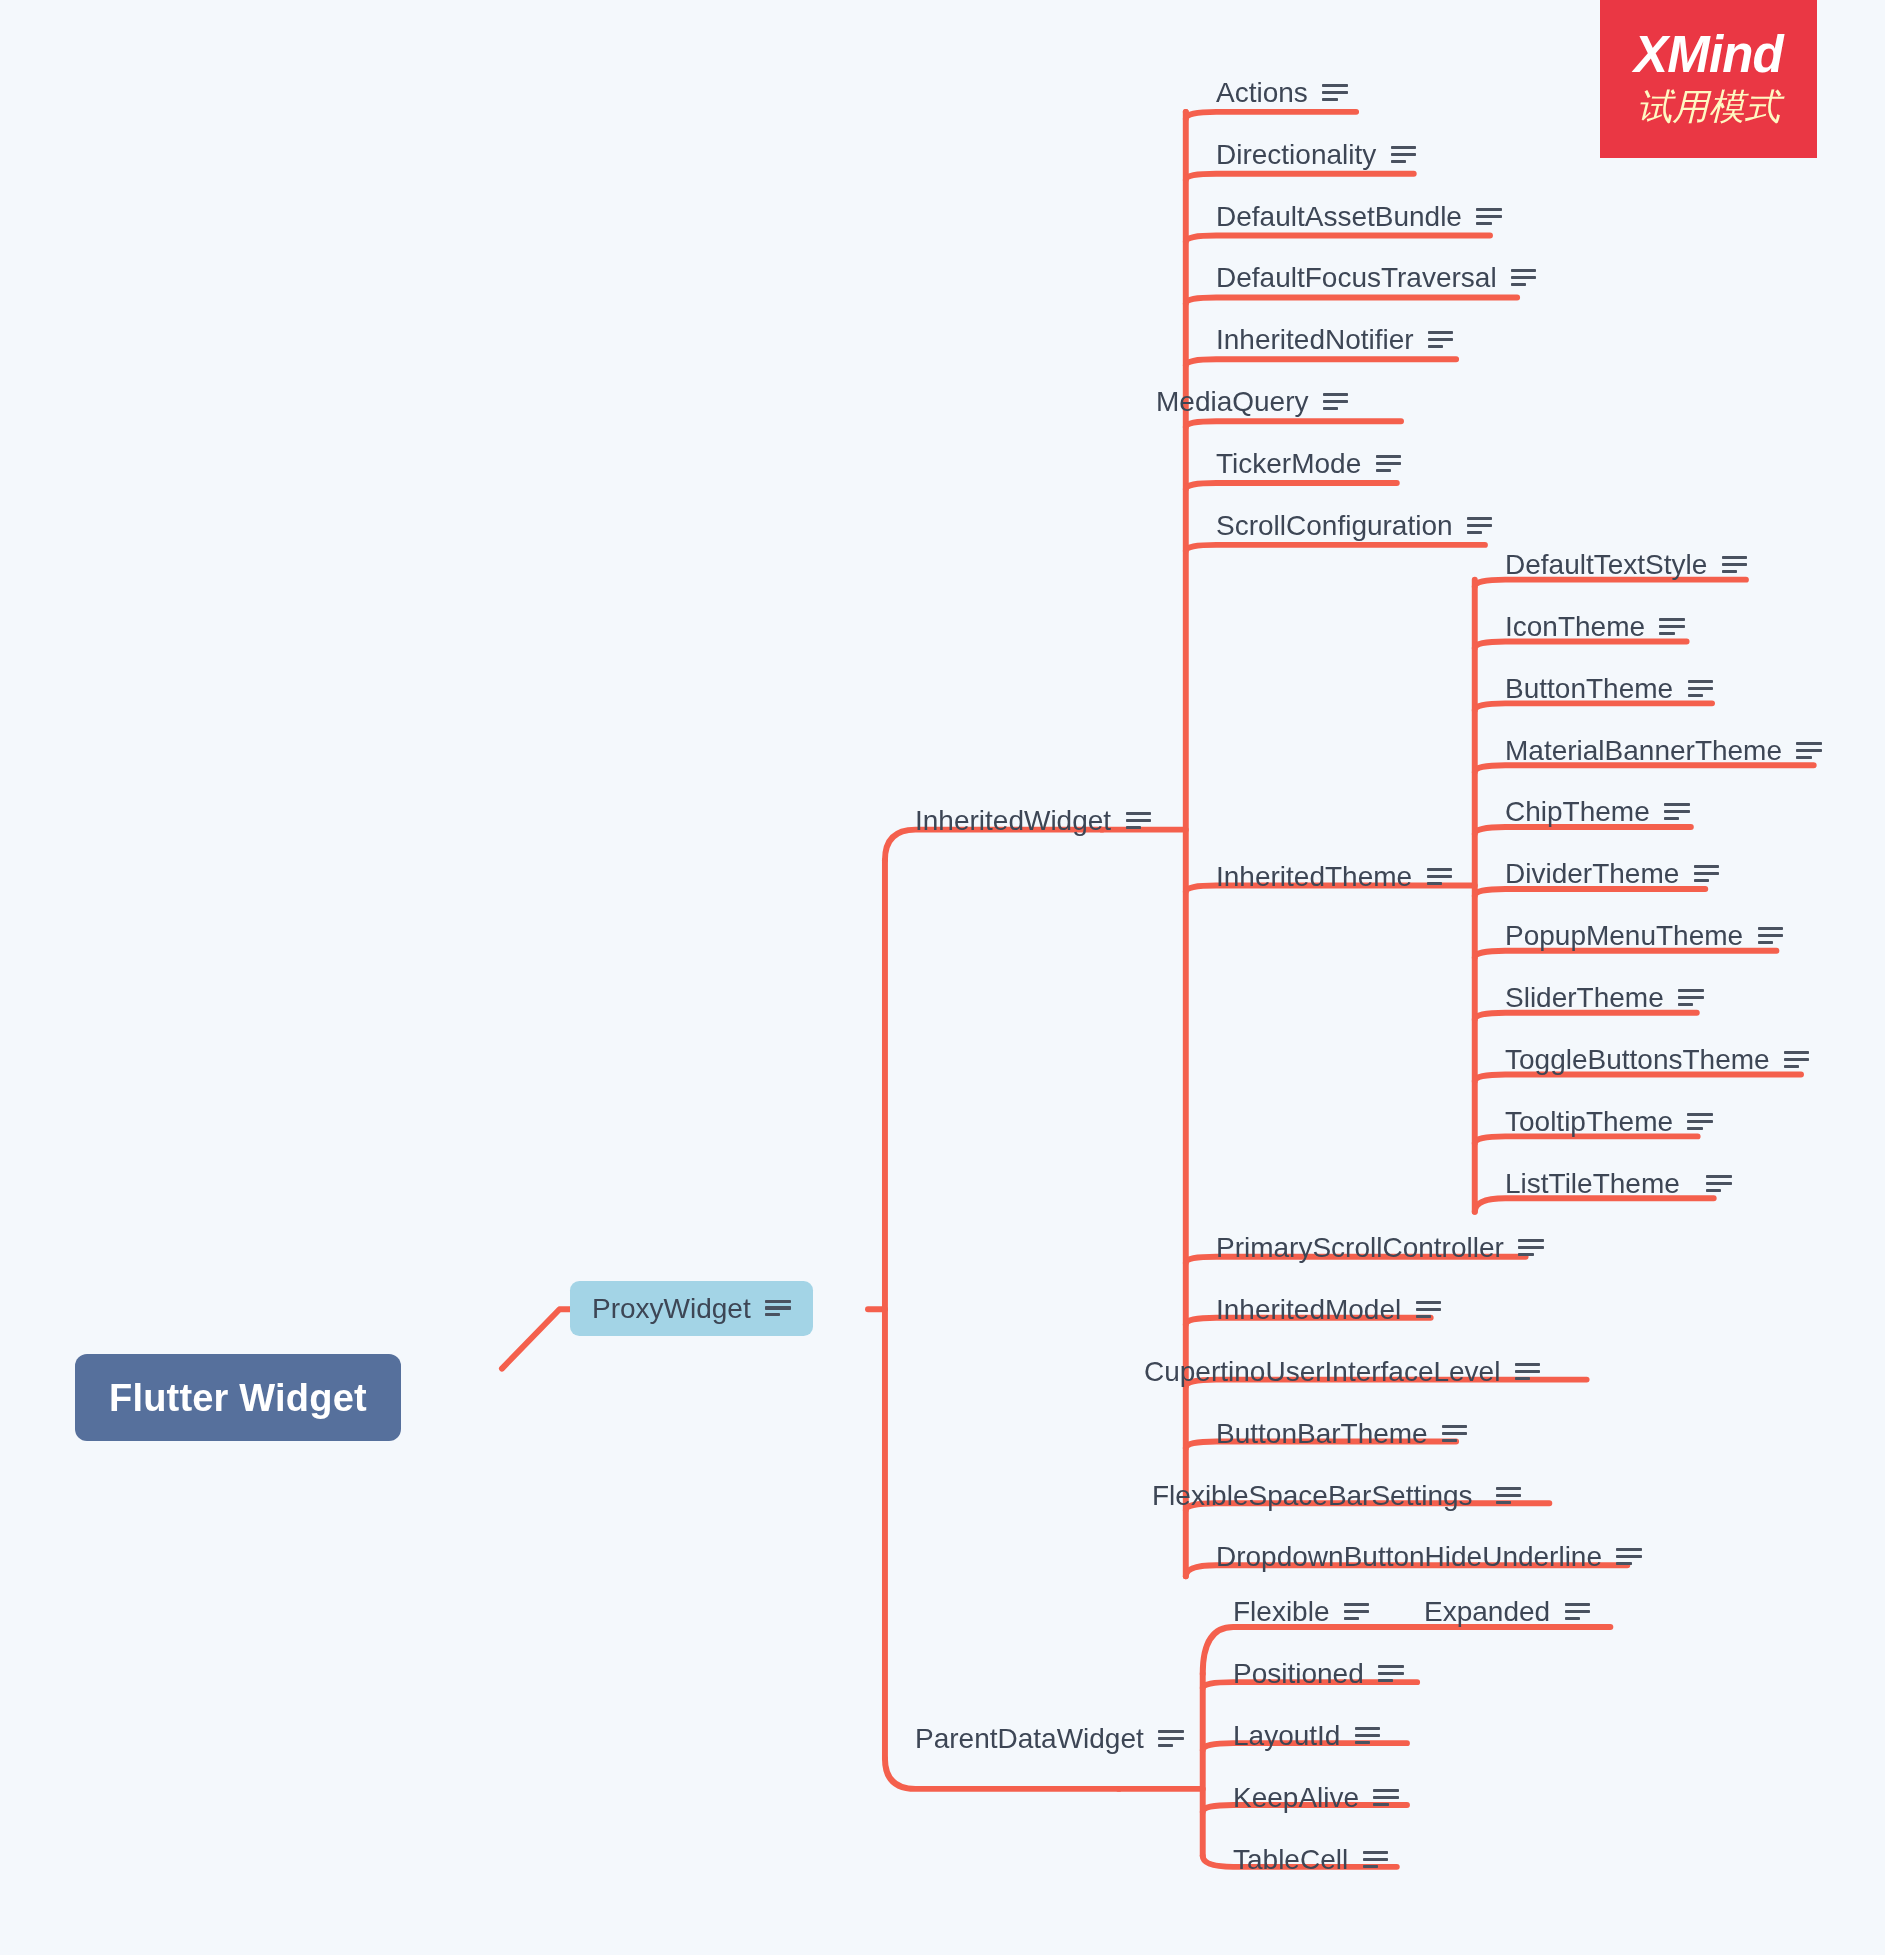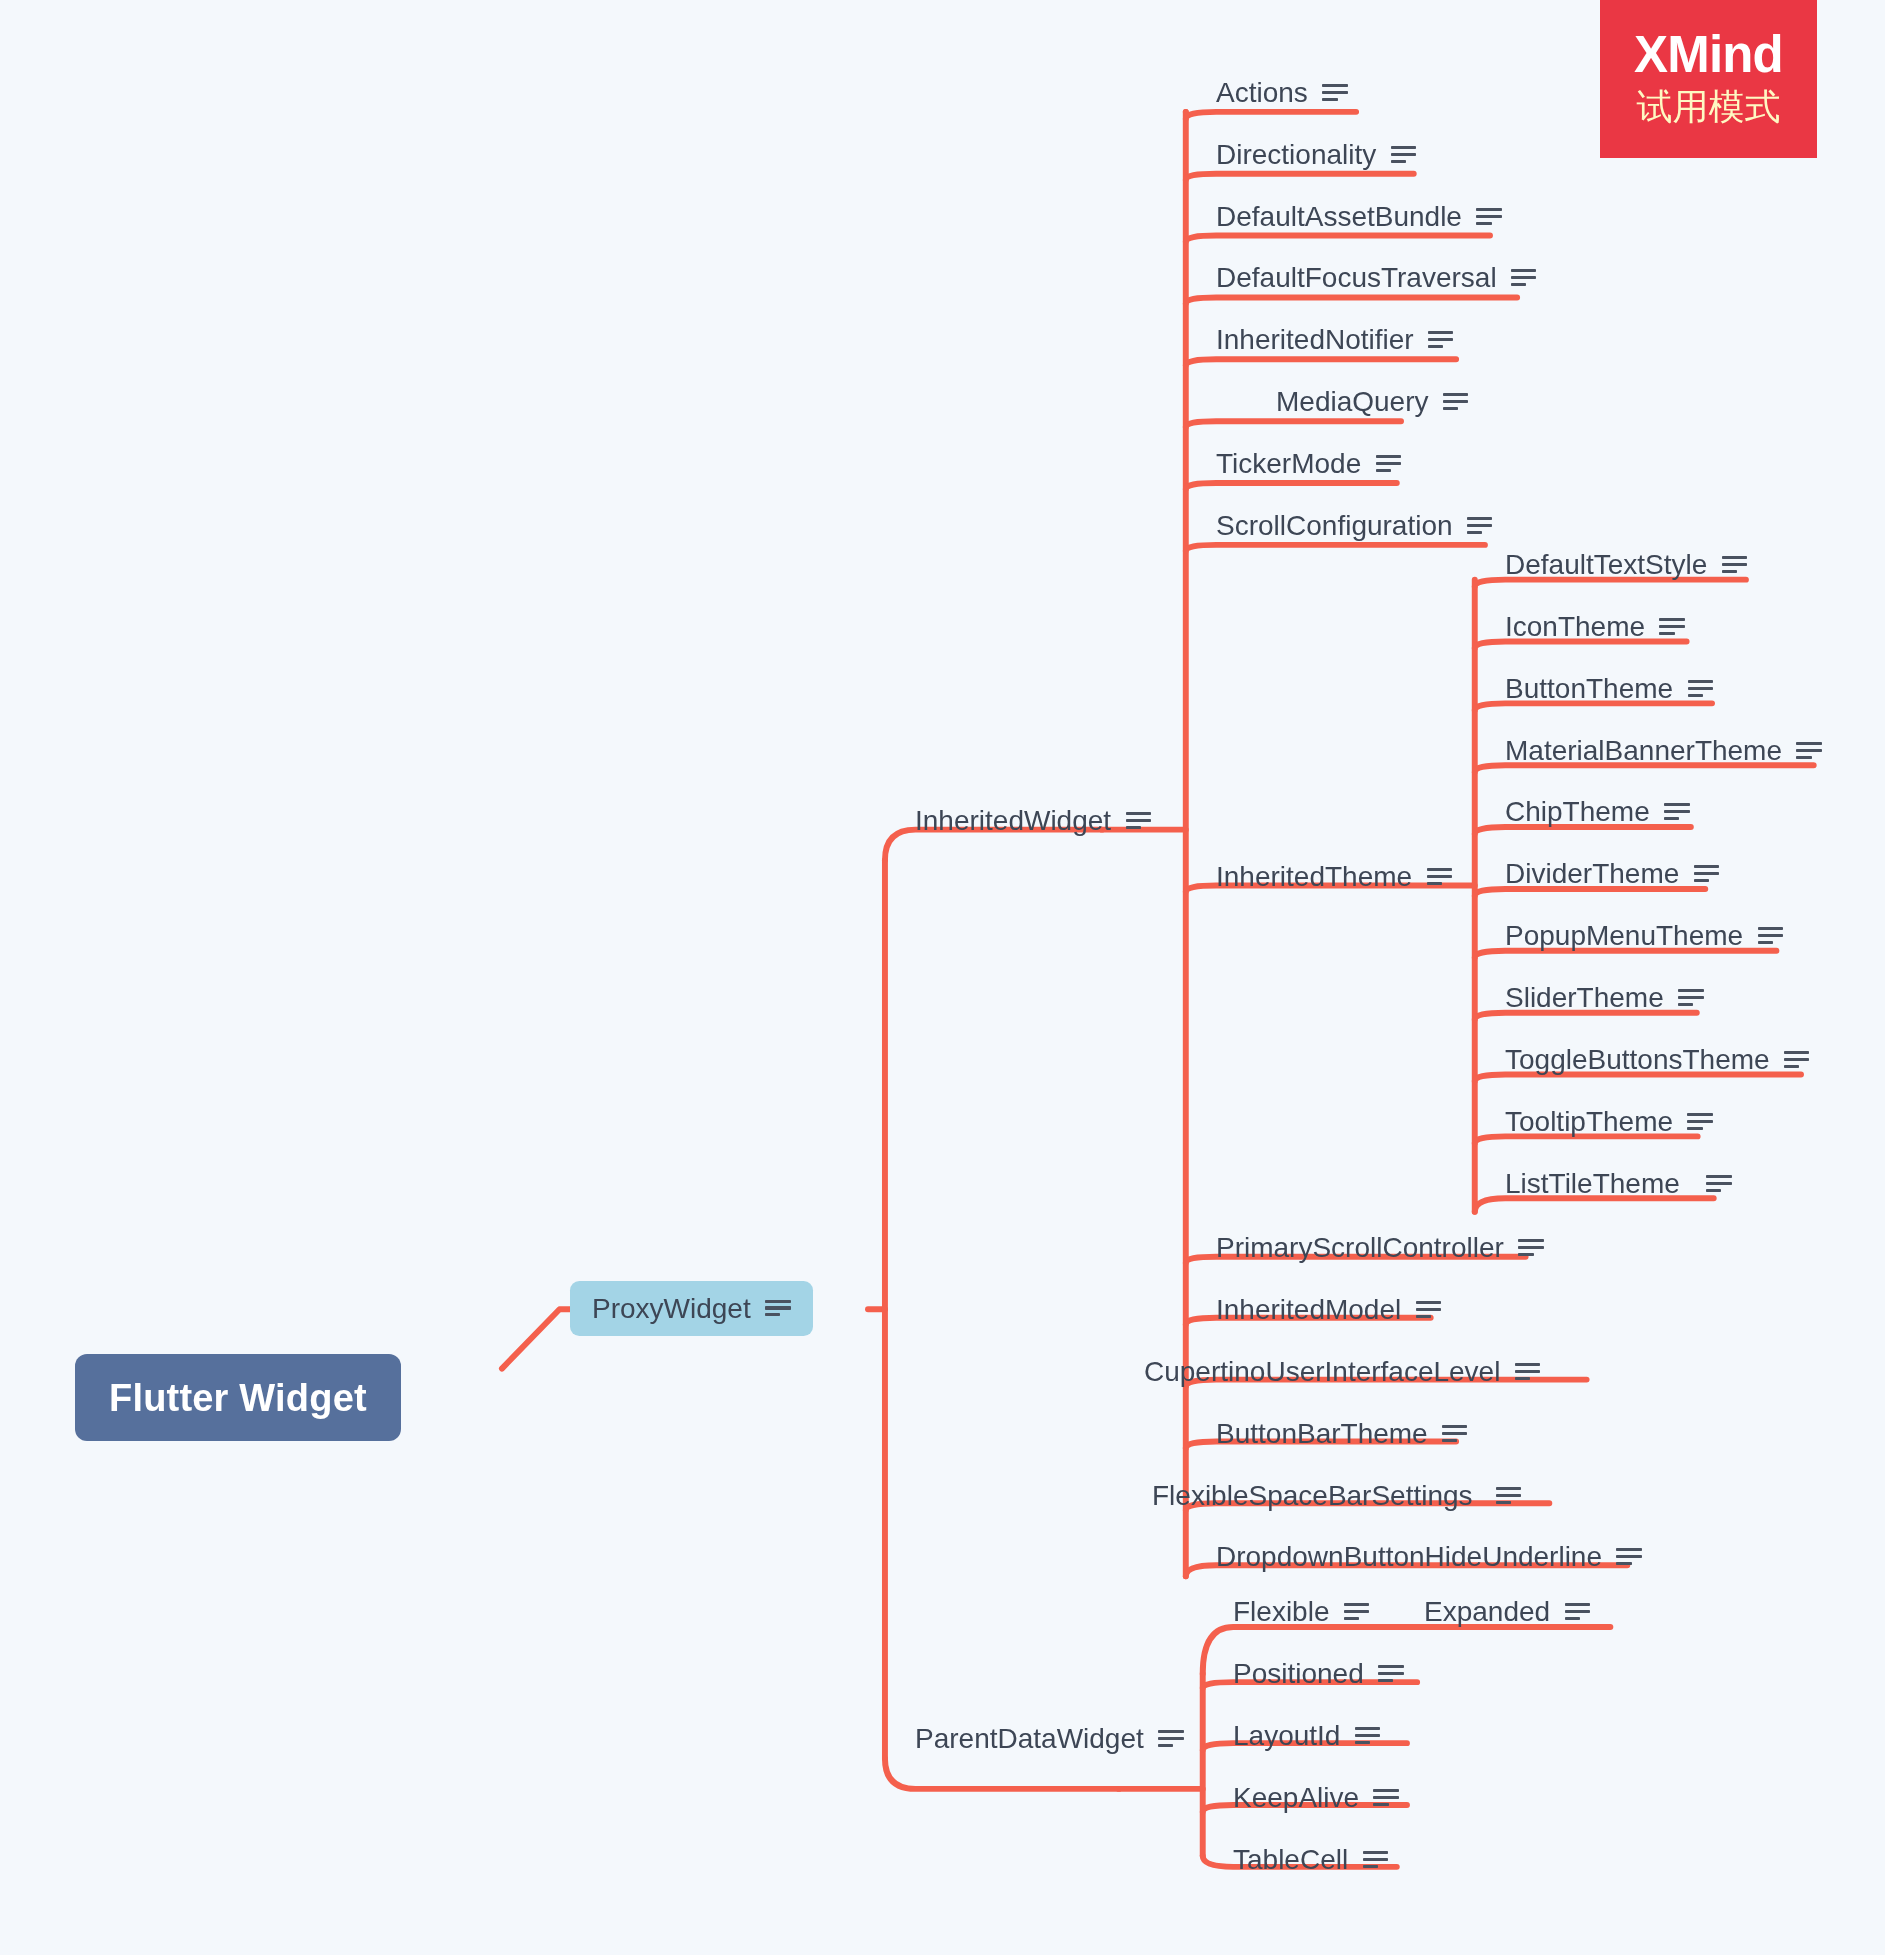--- a/index.html
+++ b/index.html
@@ -11,21 +11,21 @@
     position:relative;
   }
   #canvas{position:absolute;inset:0;width:1886px;height:1955px;}
   svg.links{position:absolute;left:0;top:0;width:1886px;height:1955px;pointer-events:none;}
 
   
   .watermark{
     position:absolute;left:1600px;top:0px;width:217px;height:158px;
     background:#ea3744;
     display:flex;flex-direction:column;align-items:center;justify-content:center;
-    box-sizing:border-box;padding-top:0;
+    box-sizing:border-box;padding-top:0;font-style:italic;
   }
   .watermark .wm-main{
     color:#ffffff;font-size:51px;font-weight:bold;letter-spacing:-0.8px;line-height:1.0;
   }
   .watermark .wm-sub{
     color:#fef9c3;font-size:36px;font-weight:normal;line-height:1.25;margin-top:3.4px;
     font-family:"DejaVu Sans",sans-serif;
   }
 
   
@@ -210,21 +210,21 @@
       </span>
   </div>
   <div class="node" style="left:1216px;top:326px;">
     <span class="label">InheritedNotifier</span>
     <span class="noteicon">
         <i></i>
         <i></i>
         <i></i>
       </span>
   </div>
-  <div class="node" style="left:1276px;top:388px;">
+  <div class="node" style="left:1156px;top:388px;">
     <span class="label">MediaQuery</span>
     <span class="noteicon">
         <i></i>
         <i></i>
         <i></i>
       </span>
   </div>
   <div class="node" style="left:1216px;top:450px;">
     <span class="label">TickerMode</span>
     <span class="noteicon">

